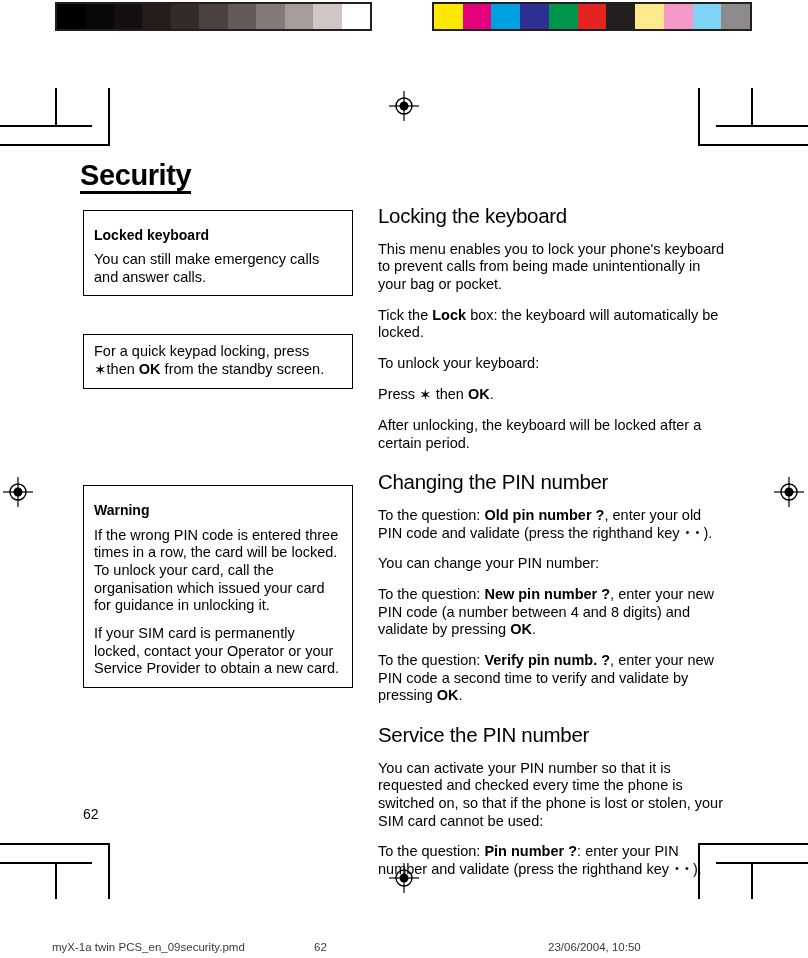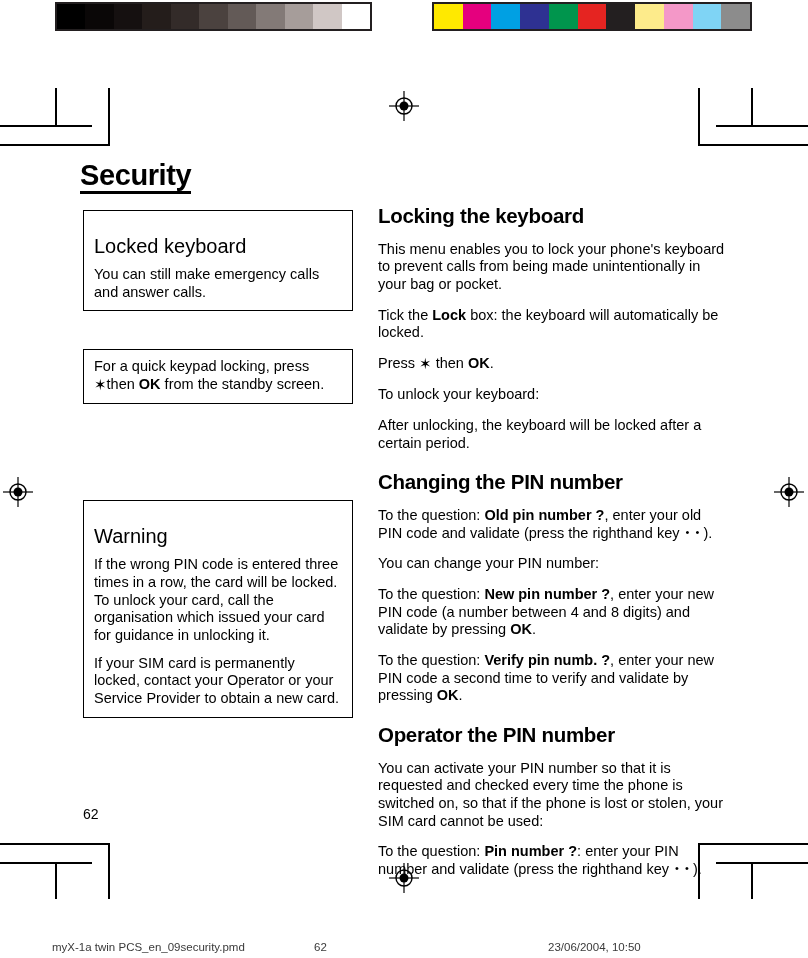--- a/index.html
+++ b/index.html
@@ -69,23 +69,23 @@
     top: 210px;
     width: 270px;
   }
   .callout {
     border: 1.5px solid #000;
     box-sizing: border-box;
     padding: 8px 10px 9px 10px;
     margin-bottom: 0;
   }
   .callout-title {
-    font-size: 20px;
-    font-weight: normal;
-    margin: 16px 0 8px 0;
+    font-size: 14px;
+    font-weight: bold;
+    margin: 8px 0 8px 0;
     line-height: 1.15;
   }
   .callout p {
     font-size: 14.5px;
     line-height: 1.22;
     margin: 0 0 10px 0;
   }
   .callout p:last-child { margin-bottom: 0; }
 
   .spacer-a { height: 38px; }
@@ -93,21 +93,21 @@
 
   
   .col-right {
     position: absolute;
     left: 378px;
     top: 205px;
     width: 348px;
   }
   .h2 {
     font-size: 20.5px;
-    font-weight: bold;
+    font-weight: normal;
     letter-spacing: -0.3px;
     line-height: 1.1;
     margin: 0 0 13px 0;
   }
   .h2.spaced { margin-top: 19px; }
   .body-p {
     font-size: 14.5px;
     line-height: 1.22;
     margin: 0 0 13px 0;
   }
@@ -259,37 +259,37 @@
   </div>
 
   <div class="col-right">
 
     <h2 class="h2">Locking the keyboard</h2>
 
     <p class="body-p">This menu enables you to lock your phone's keyboard to prevent calls from being made unintentionally in your bag or pocket.</p>
 
     <p class="body-p"><span>Tick the </span><b>Lock</b><span> box: the keyboard will automatically be locked.</span></p>
 
+    <p class="body-p">To unlock your keyboard:</p>
+
     <p class="body-p"><span>Press </span><span class="star">✶</span><span> then </span><b>OK</b><span>.</span></p>
 
-    <p class="body-p">To unlock your keyboard:</p>
-
     <p class="body-p">After unlocking, the keyboard will be locked after a certain period.</p>
 
     <h2 class="h2 spaced">Changing the PIN number</h2>
 
     <p class="body-p"><span>To the question: </span><b>Old pin number ?</b><span>, enter your old PIN code and validate (press the righthand key </span><span class="dotkey">• •</span><span>).</span></p>
 
     <p class="body-p">You can change your PIN number:</p>
 
     <p class="body-p"><span>To the question: </span><b>New pin number ?</b><span>, enter your new PIN code (a number between 4 and 8 digits) and validate by pressing </span><b>OK</b><span>.</span></p>
 
     <p class="body-p"><span>To the question: </span><b>Verify pin numb. ?</b><span>, enter your new PIN code a second time to verify and validate by pressing </span><b>OK</b><span>.</span></p>
 
-    <h2 class="h2 spaced">Operator the PIN number</h2>
+    <h2 class="h2 spaced">Service the PIN number</h2>
 
     <p class="body-p">You can activate your PIN number so that it is requested and checked every time the phone is switched on, so that if the phone is lost or stolen, your SIM card cannot be used:</p>
 
     <p class="body-p"><span>To the question: </span><b>Pin number ?</b><span>: enter your PIN number and validate (press the righthand key </span><span class="dotkey">• •</span><span>).</span></p>
 
   </div>
 
   <div class="page-number">62</div>
 
 </div>

